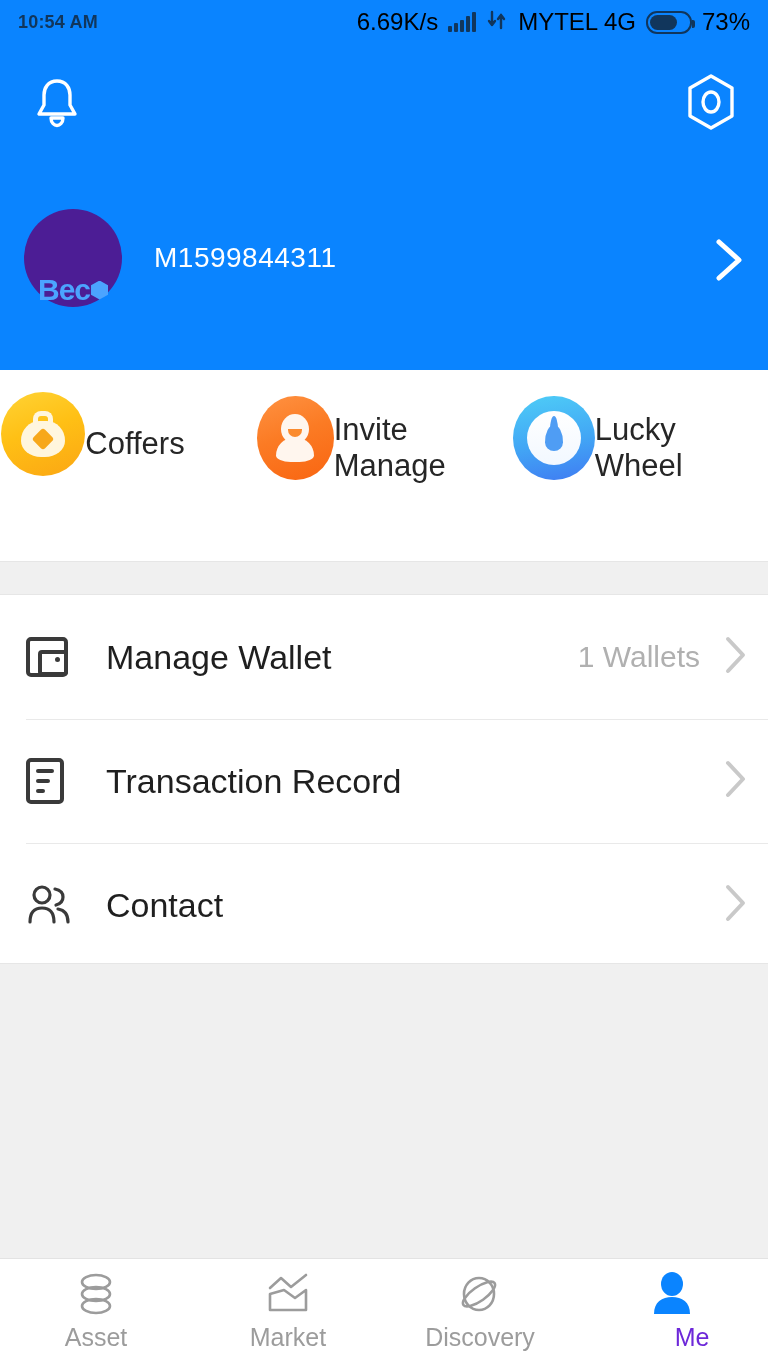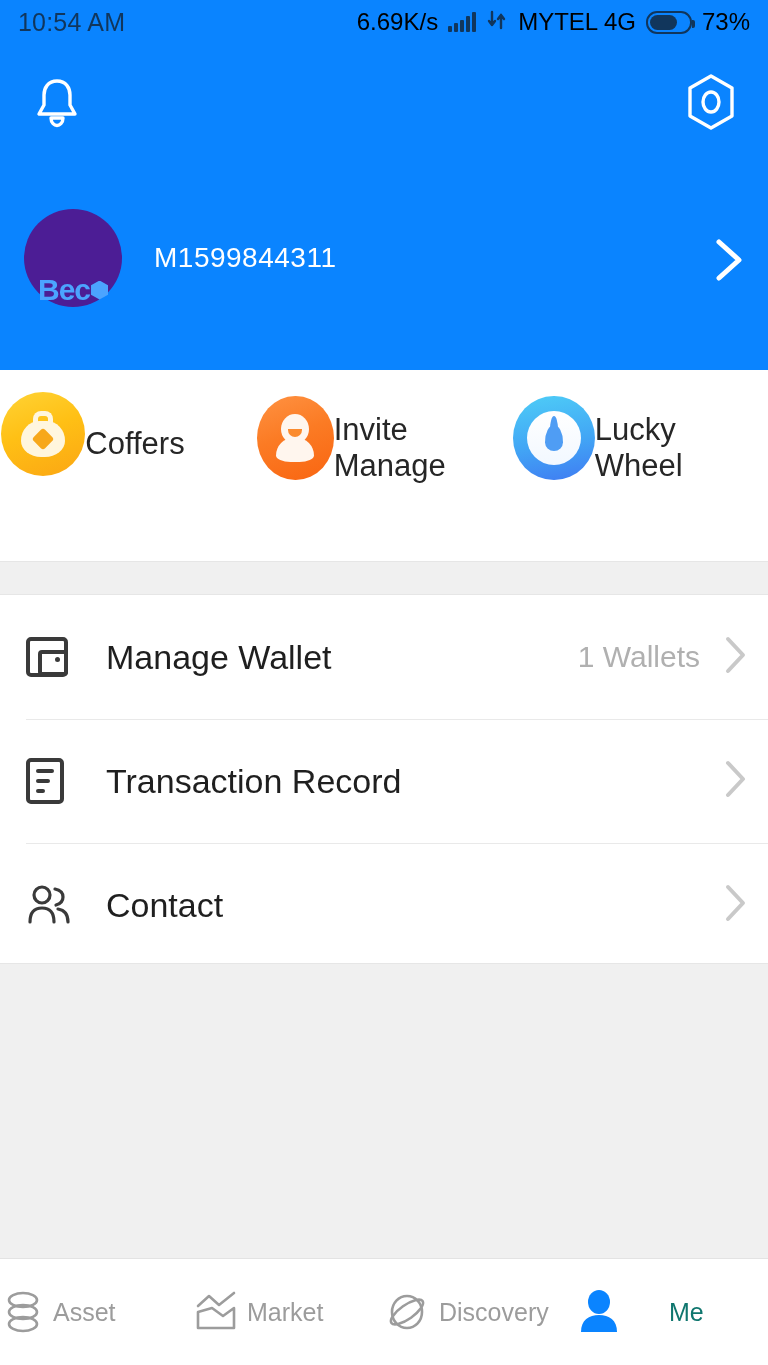--- a/index.html
+++ b/index.html
@@ -12,21 +12,21 @@
   #app { position: relative; width: 768px; height: 1365px; background: #f0f0f0; }
 
   
   .statusbar {
     position: absolute; top: 0; left: 0; width: 768px; height: 44px;
     background: #0a84ff;
     display: flex; align-items: center; justify-content: space-between;
     padding: 0 18px;
     color: #0f2d4d;
   }
-  .sb-time { font-size: 25px; color: #11365c; letter-spacing: .2px; }
+  .sb-time { font-size: 18px; color: #11365c; letter-spacing: .2px; font-weight: bold; }
   .sb-right { display: flex; align-items: center; gap: 10px; color: #000000; }
   .sb-speed { font-size: 24px; }
   .sb-carrier { font-size: 24px; }
   .signal { display: flex; align-items: flex-end; gap: 2px; height: 20px; }
   .signal i { display: block; width: 4px; background: #11365c; border-radius: 1px; }
   .signal i:nth-child(1){height:6px}
   .signal i:nth-child(2){height:9px}
   .signal i:nth-child(3){height:12px}
   .signal i:nth-child(4){height:16px}
   .signal i:nth-child(5){height:20px}
@@ -134,23 +134,23 @@
   .ic-record i:nth-child(2){width:78%}
   .ic-record i:nth-child(3){width:52%}
 
   
   .filler { position:absolute; top: 963px; left:0; width:768px; height: 295px; background:#f0f0f0;
             border-top:1px solid #e6e6e6; }
 
   
   .tabbar { position:absolute; bottom:0; left:0; width:768px; height:107px; background:#fff;
             border-top:1px solid #e3e3e3; display:flex; }
-  .tab { flex:1; display:flex; align-items:center; gap:7px; }
+  .tab { flex:1; display:flex; flex-direction:column; align-items:center; justify-content:center; gap:7px; }
   .tab-label { font-size: 25px; color:#9c9c9c; }
-  .tab.active .tab-label { color:#0f766e;margin-left:40px; }
+  .tab.active .tab-label { color:#6d28d9;margin-left:40px; }
   .tab-ic { height: 44px; display:flex; align-items:center; justify-content:center; }
 </style>
 </head>
 <body>
 
 <div id="app">
 
   <div class="statusbar">
     <div class="sb-time">10:54 AM</div>
     <div class="sb-right">

